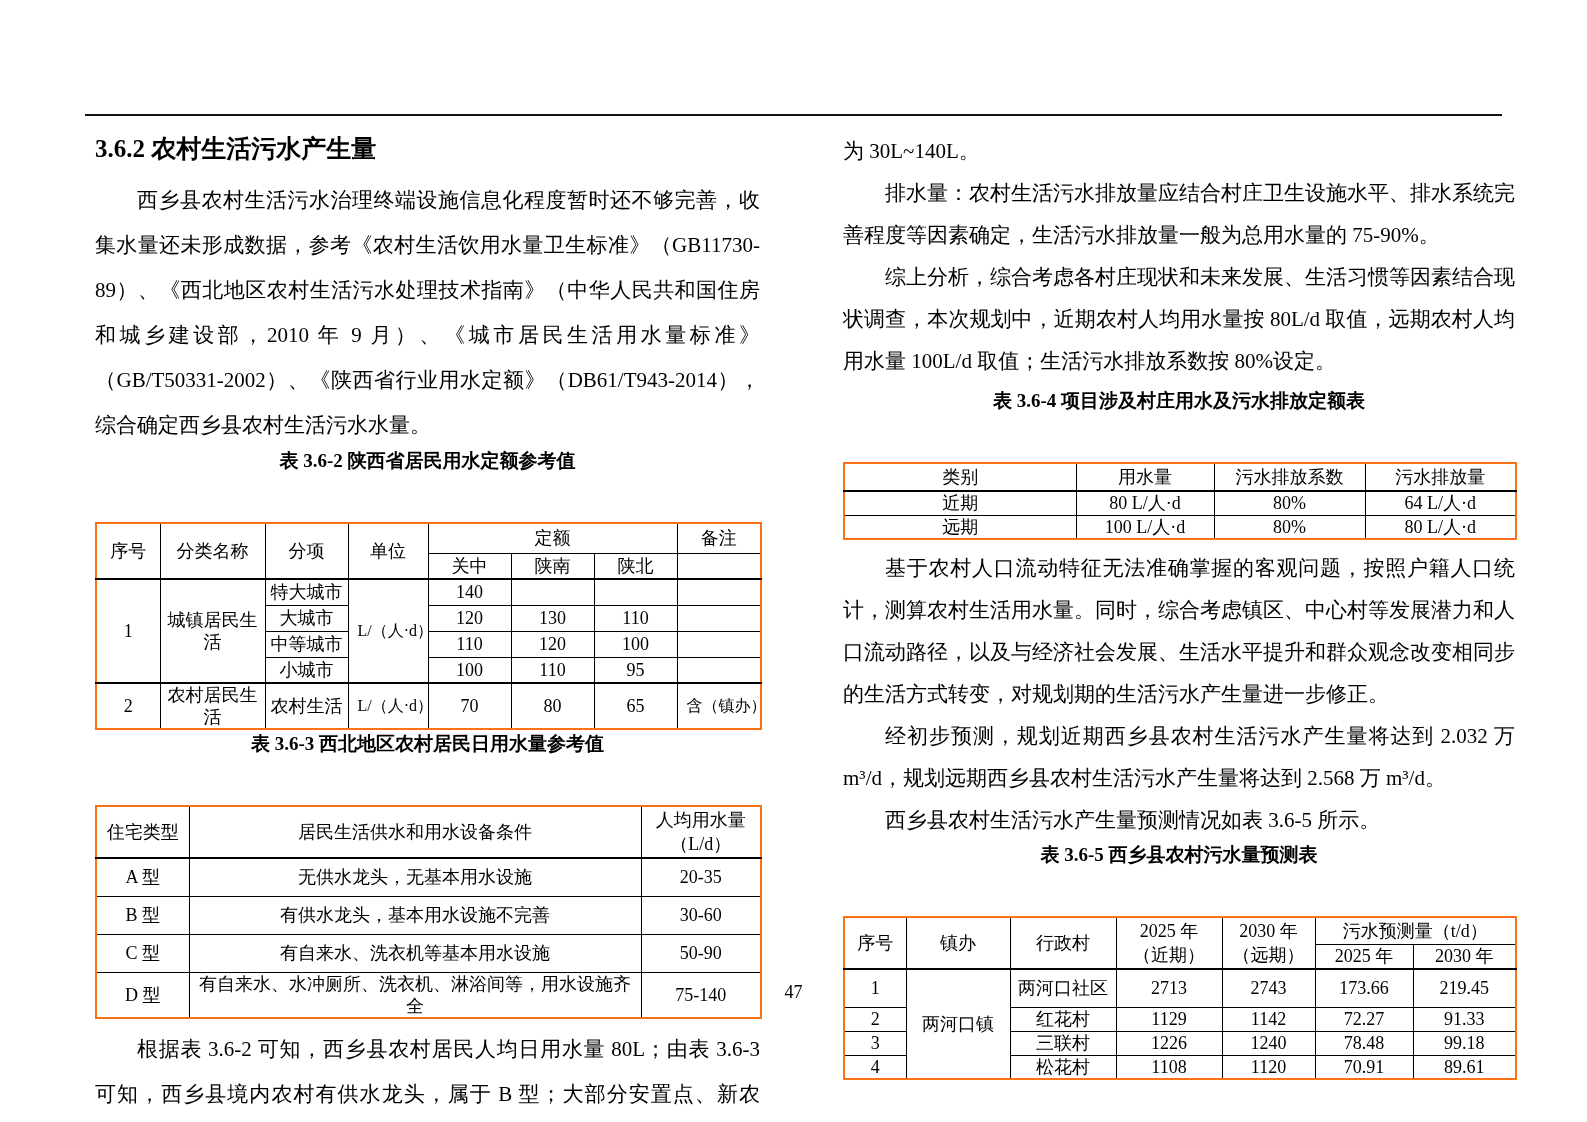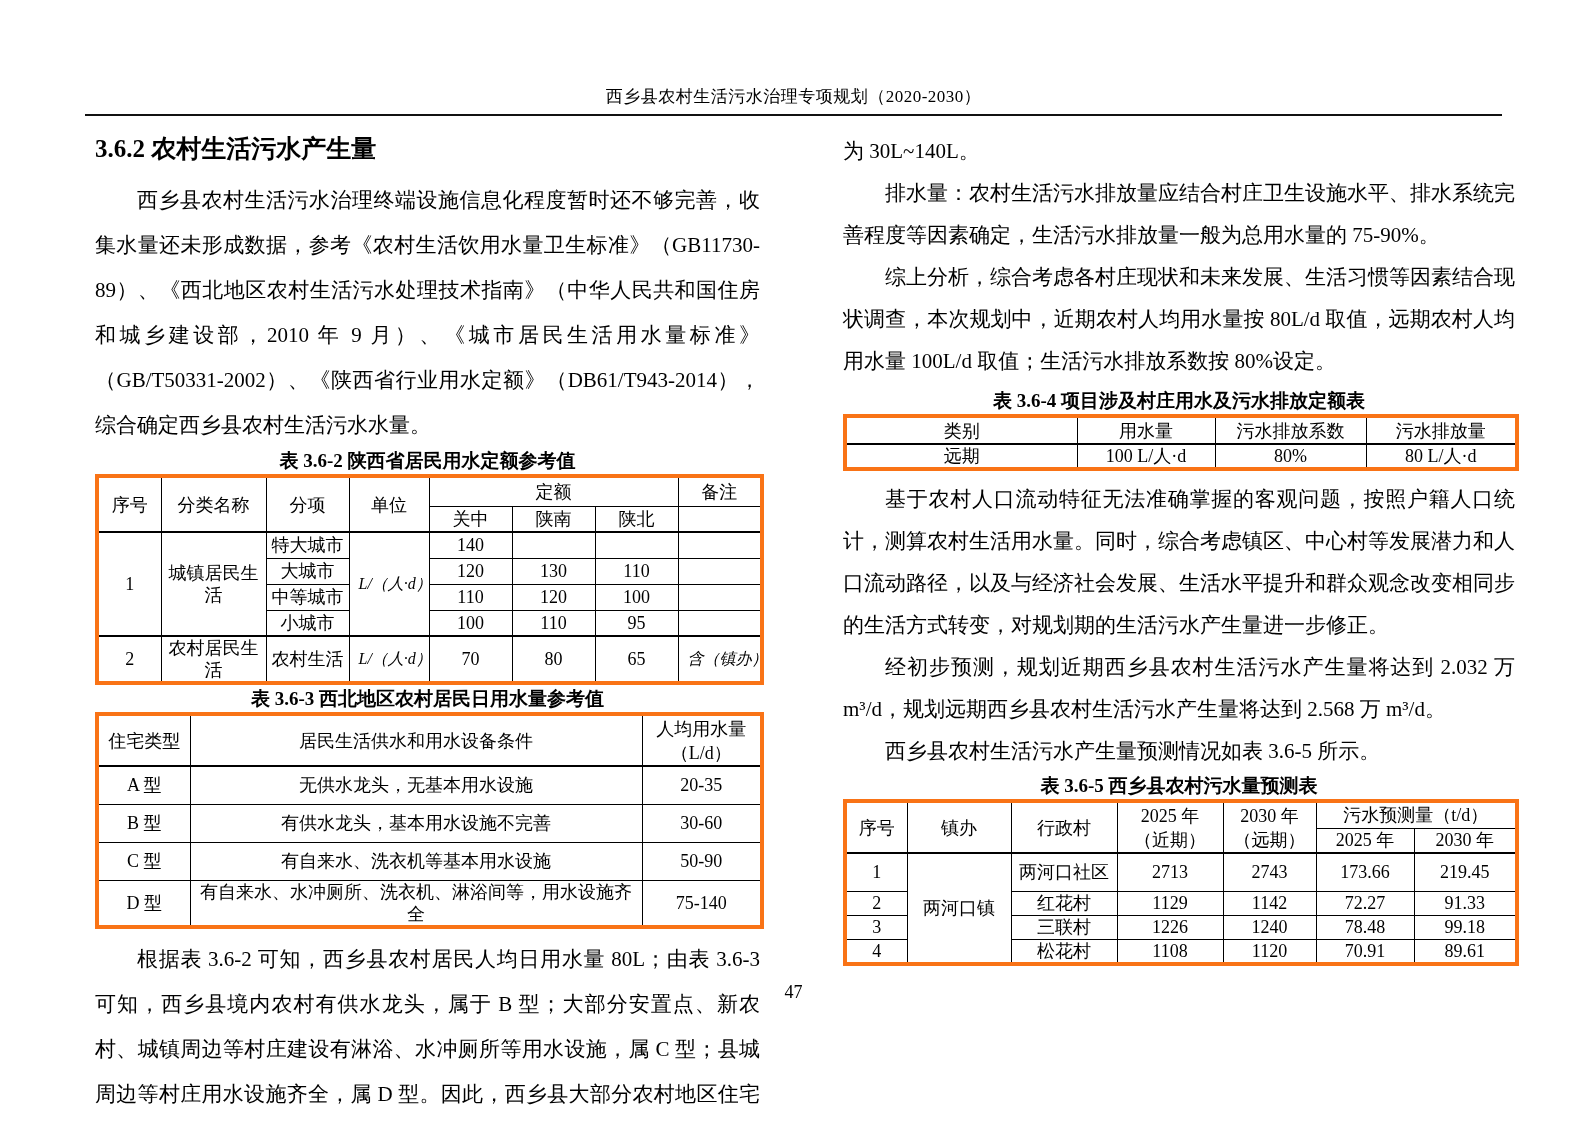--- a/index.html
+++ b/index.html
@@ -13,40 +13,39 @@
   .para{margin:0;font-size:21px;line-height:45px;text-align:justify;text-indent:2em;}
   .colR .para{line-height:42px;}
   .noindent{text-indent:0;}
   .paraL2{margin-top:8px;}
   .p3m{margin-top:7px;}
   .tcap{margin:0;font-size:19px;font-weight:bold;text-align:center;line-height:26px;text-indent:0;}
   .cap362{margin-top:0;}
   .cap363{margin-top:1px;}
   .cap364{margin-top:6px;}
   .cap365{margin-top:1px;}
-  table.doc{border-collapse:collapse;table-layout:fixed;width:100%;border:4px solid #f97316;}
+  table.doc{border-collapse:collapse;table-layout:fixed;width:100%;border:2px solid #f97316;margin-top:48px;}
   table.doc td{border:1px solid #000;text-align:center;vertical-align:middle;font-size:18px;
                line-height:22px;padding:0 2px;box-sizing:border-box;overflow:hidden;}
   .b2b{border-bottom-width:2px !important;}
   .b2t{border-top-width:2px !important;}
   .nw{white-space:nowrap;}
-  .sm{font-size:16px !important;padding:9px !important;font-style:italic;}
+  .sm{font-size:16px !important;padding:9px !important;}
   tr.rh30{height:30px;} tr.rh26{height:26px;} tr.rh44{height:44px;}
   tr.rh52{height:52px;} tr.rh23{height:38px;}
   tr.rh28{height:28px;} tr.rh24{height:24px;}
   tr.rh27{height:27px;} tr.rh25{height:25px;} tr.rh38{height:38px;}
   .hline{line-height:24px;}
   .pagenum{position:absolute;top:982px;left:0;width:100%;text-align:center;font-size:18px;}
 </style>
 </head>
 <body>
 
 <div class="pg">
 
-  <div class="hdr">西乡县农村生活污水治理专项规划（2020-2030）</div>
   <div class="rule"></div>
 
   <div class="colL">
     <h2 class="sec">3.6.2 农村生活污水产生量</h2>
     <p class="para">西乡县农村生活污水治理终端设施信息化程度暂时还不够完善，收集水量还未形成数据，参考《农村生活饮用水量卫生标准》（GB11730-89）、《西北地区农村生活污水处理技术指南》（中华人民共和国住房和城乡建设部，2010 年 9 月）、《城市居民生活用水量标准》（GB/T50331-2002）、《陕西省行业用水定额》（DB61/T943-2014），综合确定西乡县农村生活污水水量。</p>
 
     <p class="tcap cap362">表 3.6-2 陕西省居民用水定额参考值</p>
     <table class="doc">
       <colgroup>
         <col style="width:64px">
@@ -171,20 +170,26 @@
           <col style="width:138px">
           <col style="width:151px">
           <col style="width:151px">
       </colgroup>
       <tbody>
         <tr class="rh28">
           <td class="b2b">类别</td>
           <td class="b2b">用水量</td>
           <td class="b2b">污水排放系数</td>
           <td class="b2b">污水排放量</td>
+        </tr>
+        <tr class="rh24">
+          <td>近期</td>
+          <td>80 L/人·d</td>
+          <td>80%</td>
+          <td>64 L/人·d</td>
         </tr>
         <tr class="rh24">
           <td>远期</td>
           <td>100 L/人·d</td>
           <td>80%</td>
           <td>80 L/人·d</td>
         </tr>
       </tbody>
     </table>
 

